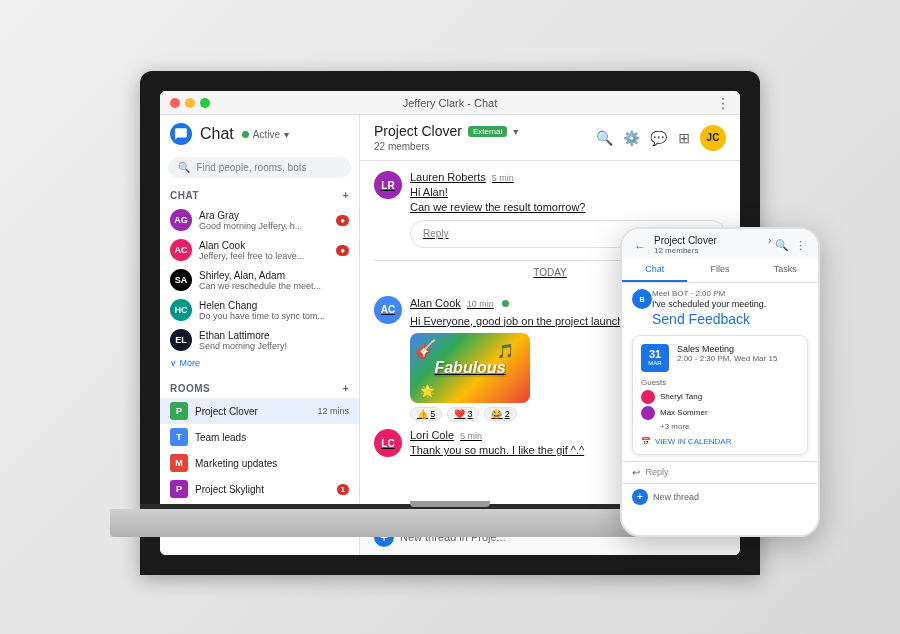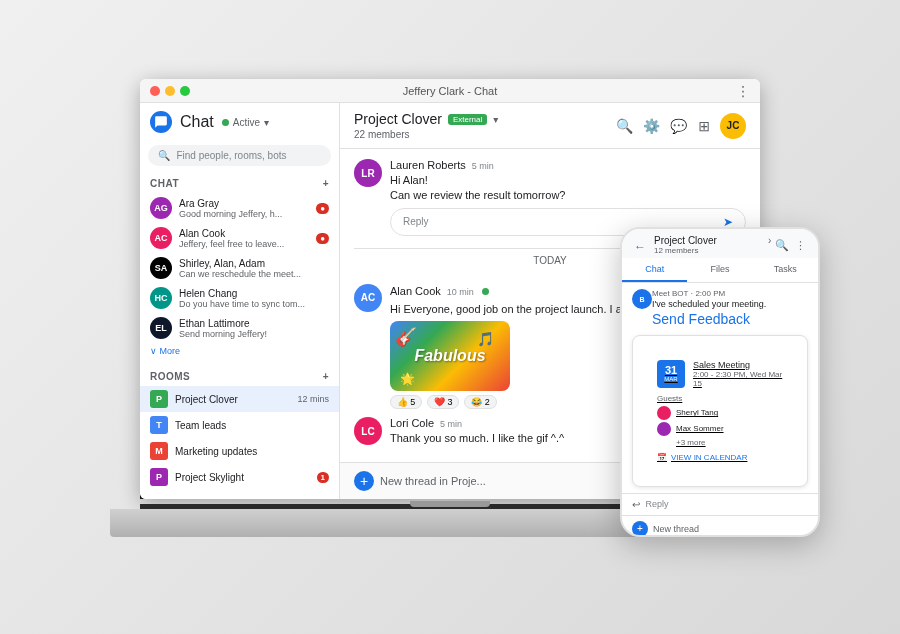--- a/index.html
+++ b/index.html
@@ -26,27 +26,27 @@
 
     
     .laptop {
       position: relative;
       width: 680px;
       height: 500px;
     }
 
     .laptop-screen-border {
       position: absolute;
-      top: 12px;
+      top: 4px;
       left: 30px;
       width: 620px;
-      height: 420px;
+      height: 504px;
       background: #1a1a1a;
       border-radius: 12px 12px 0 0;
-      padding: 0;
+      padding: 20px;
       box-shadow: 0 4px 20px rgba(0,0,0,0.3);
     }
 
     .laptop-screen {
       width: 100%;
       height: 100%;
       background: #fff;
       border-radius: 6px;
       overflow: hidden;
       display: flex;
@@ -371,20 +371,21 @@
 
     
     .messages-area {
       flex: 1;
       overflow-y: auto;
       padding: 10px 14px;
       display: flex;
       flex-direction: column;
       gap: 8px;
       font-size: 11px;
+      text-decoration: underline;
     }
 
     .message-group {
       display: flex;
       gap: 8px;
     }
 
     .msg-avatar {
       width: 28px;
       height: 28px;
@@ -615,23 +616,22 @@
     .phone-msg-sub {
       font-size: 14px;
       color: #1a73e8;
       cursor: pointer;
     }
 
     .phone-calendar-card {
       background: white;
       border: 1px solid #e0e0e0;
       border-radius: 8px;
-      padding: 24px;
+      padding: 8px;
       box-shadow: 0 1px 4px rgba(0,0,0,0.1);
-      text-decoration: underline;
     }
 
     .calendar-header {
       display: flex;
       gap: 8px;
       align-items: flex-start;
       margin-bottom: 6px;
     }
 
     .calendar-date-box {

